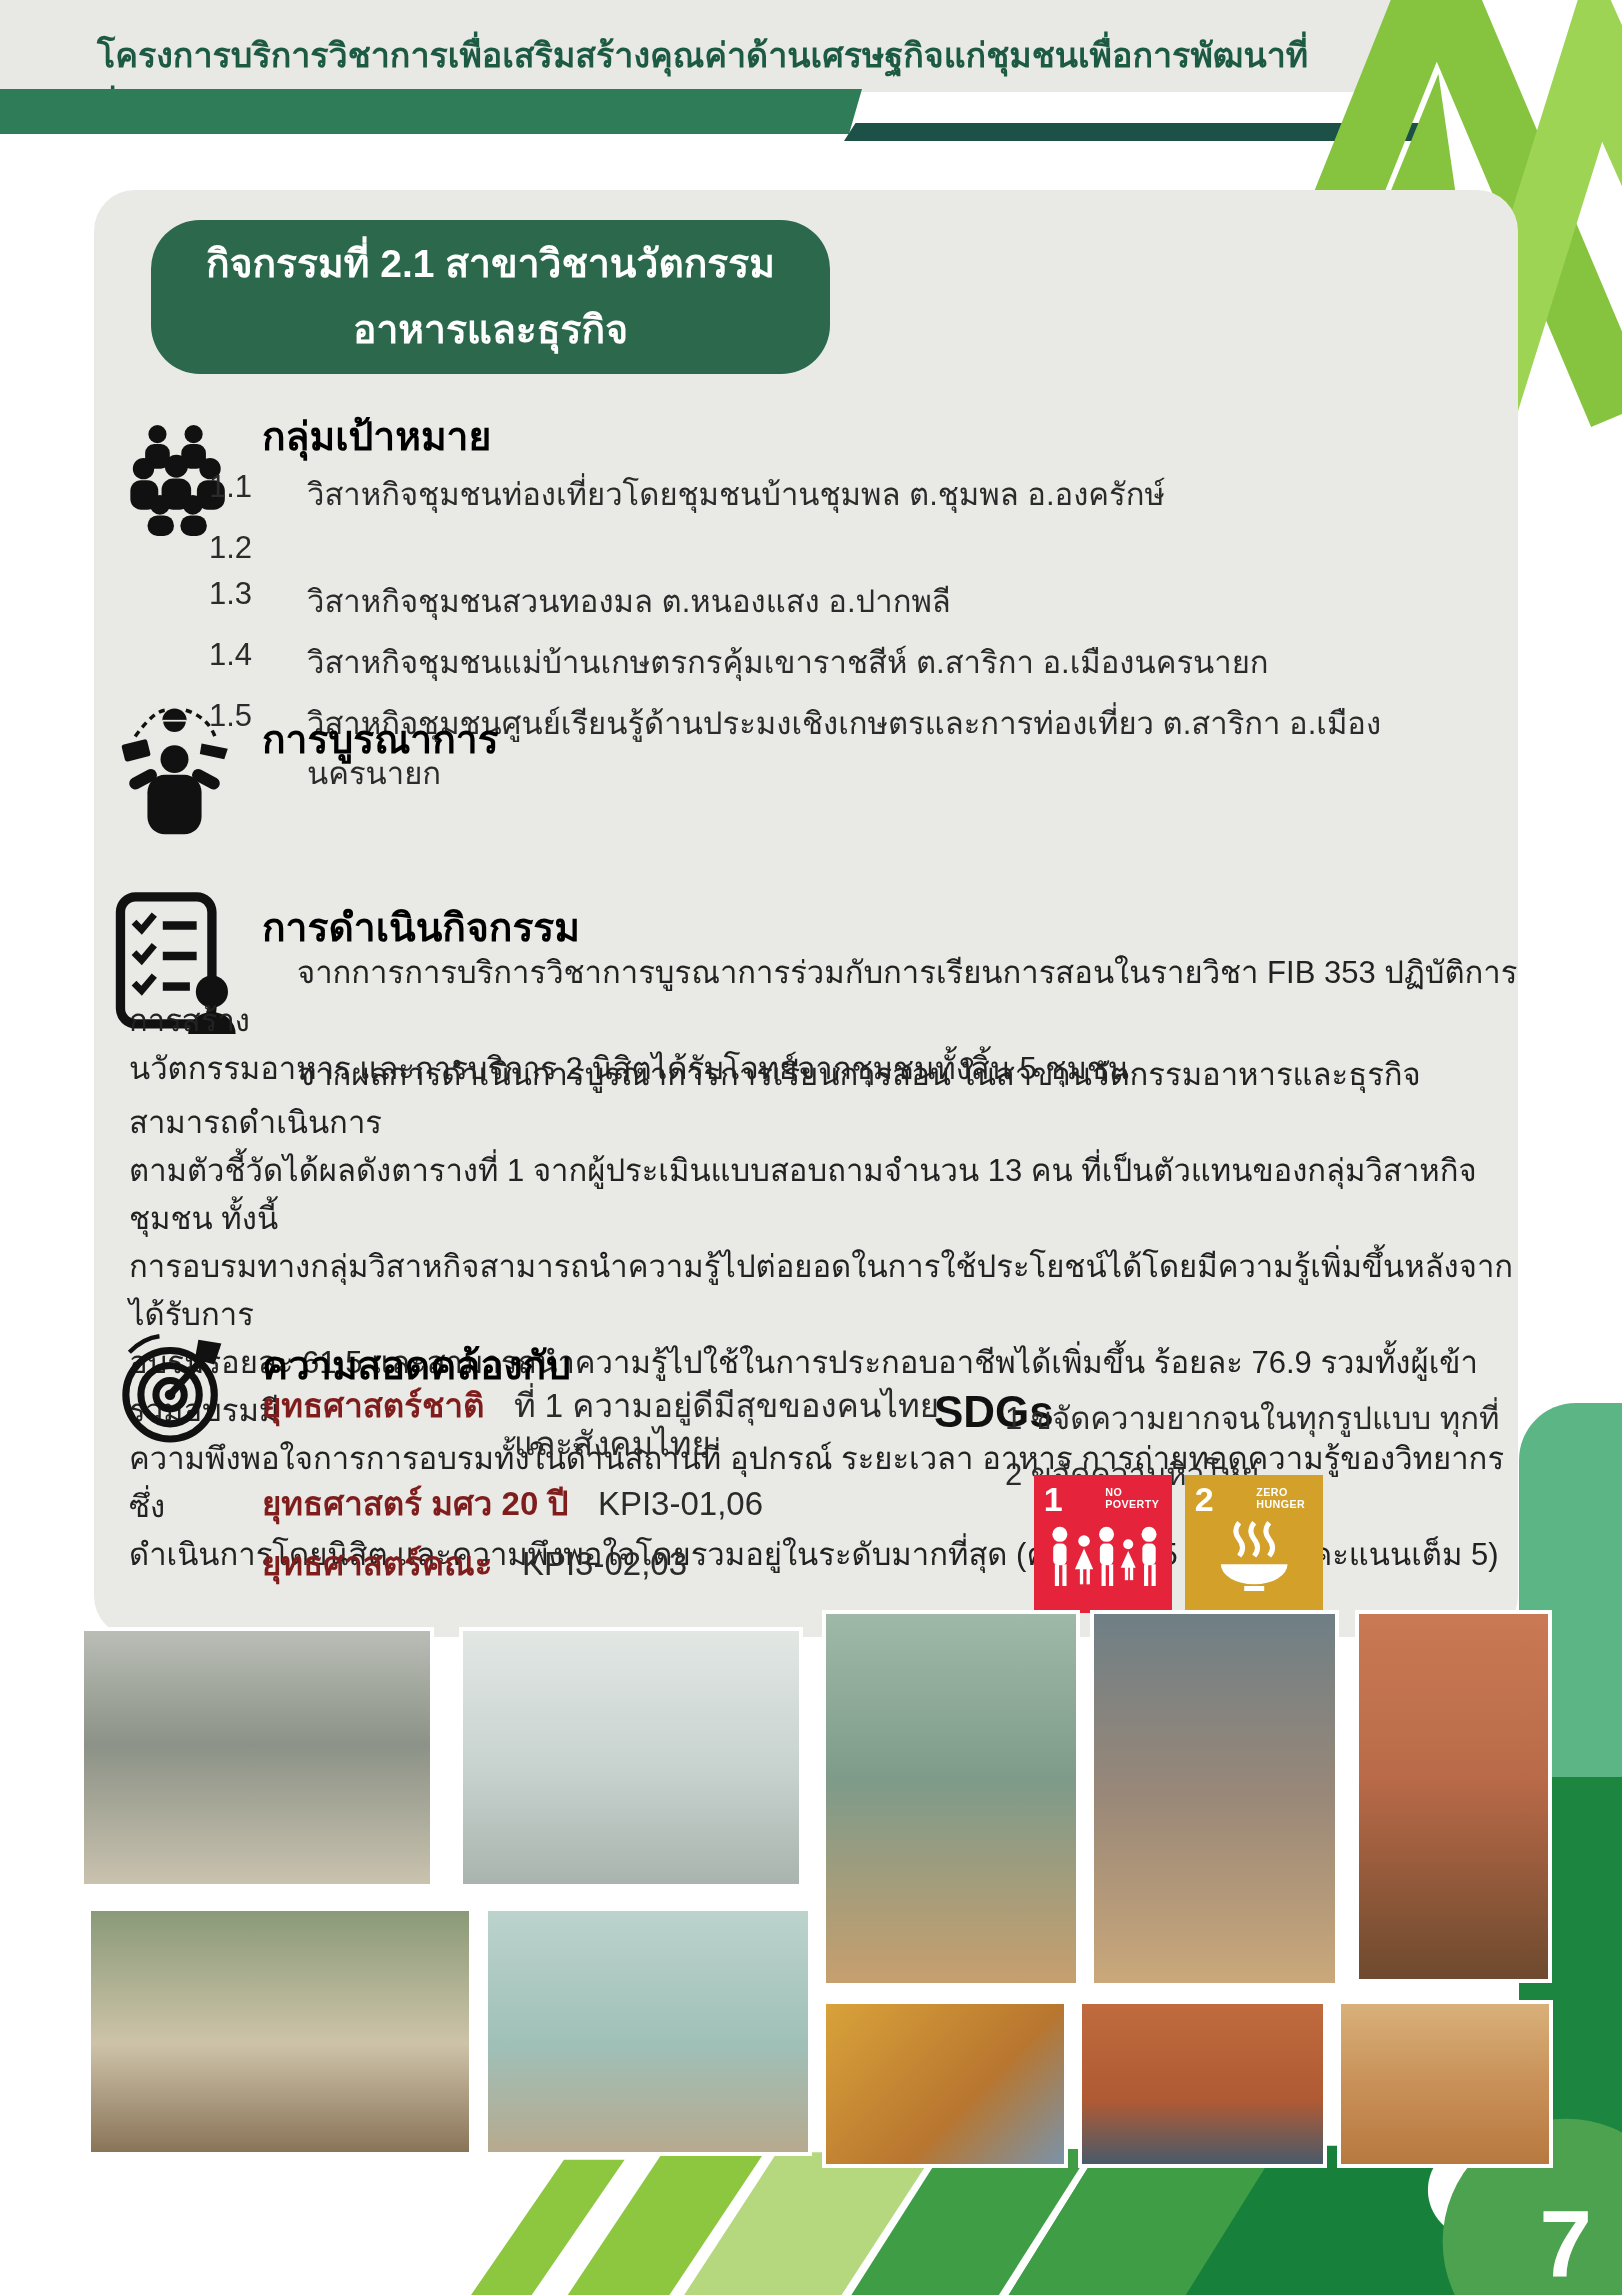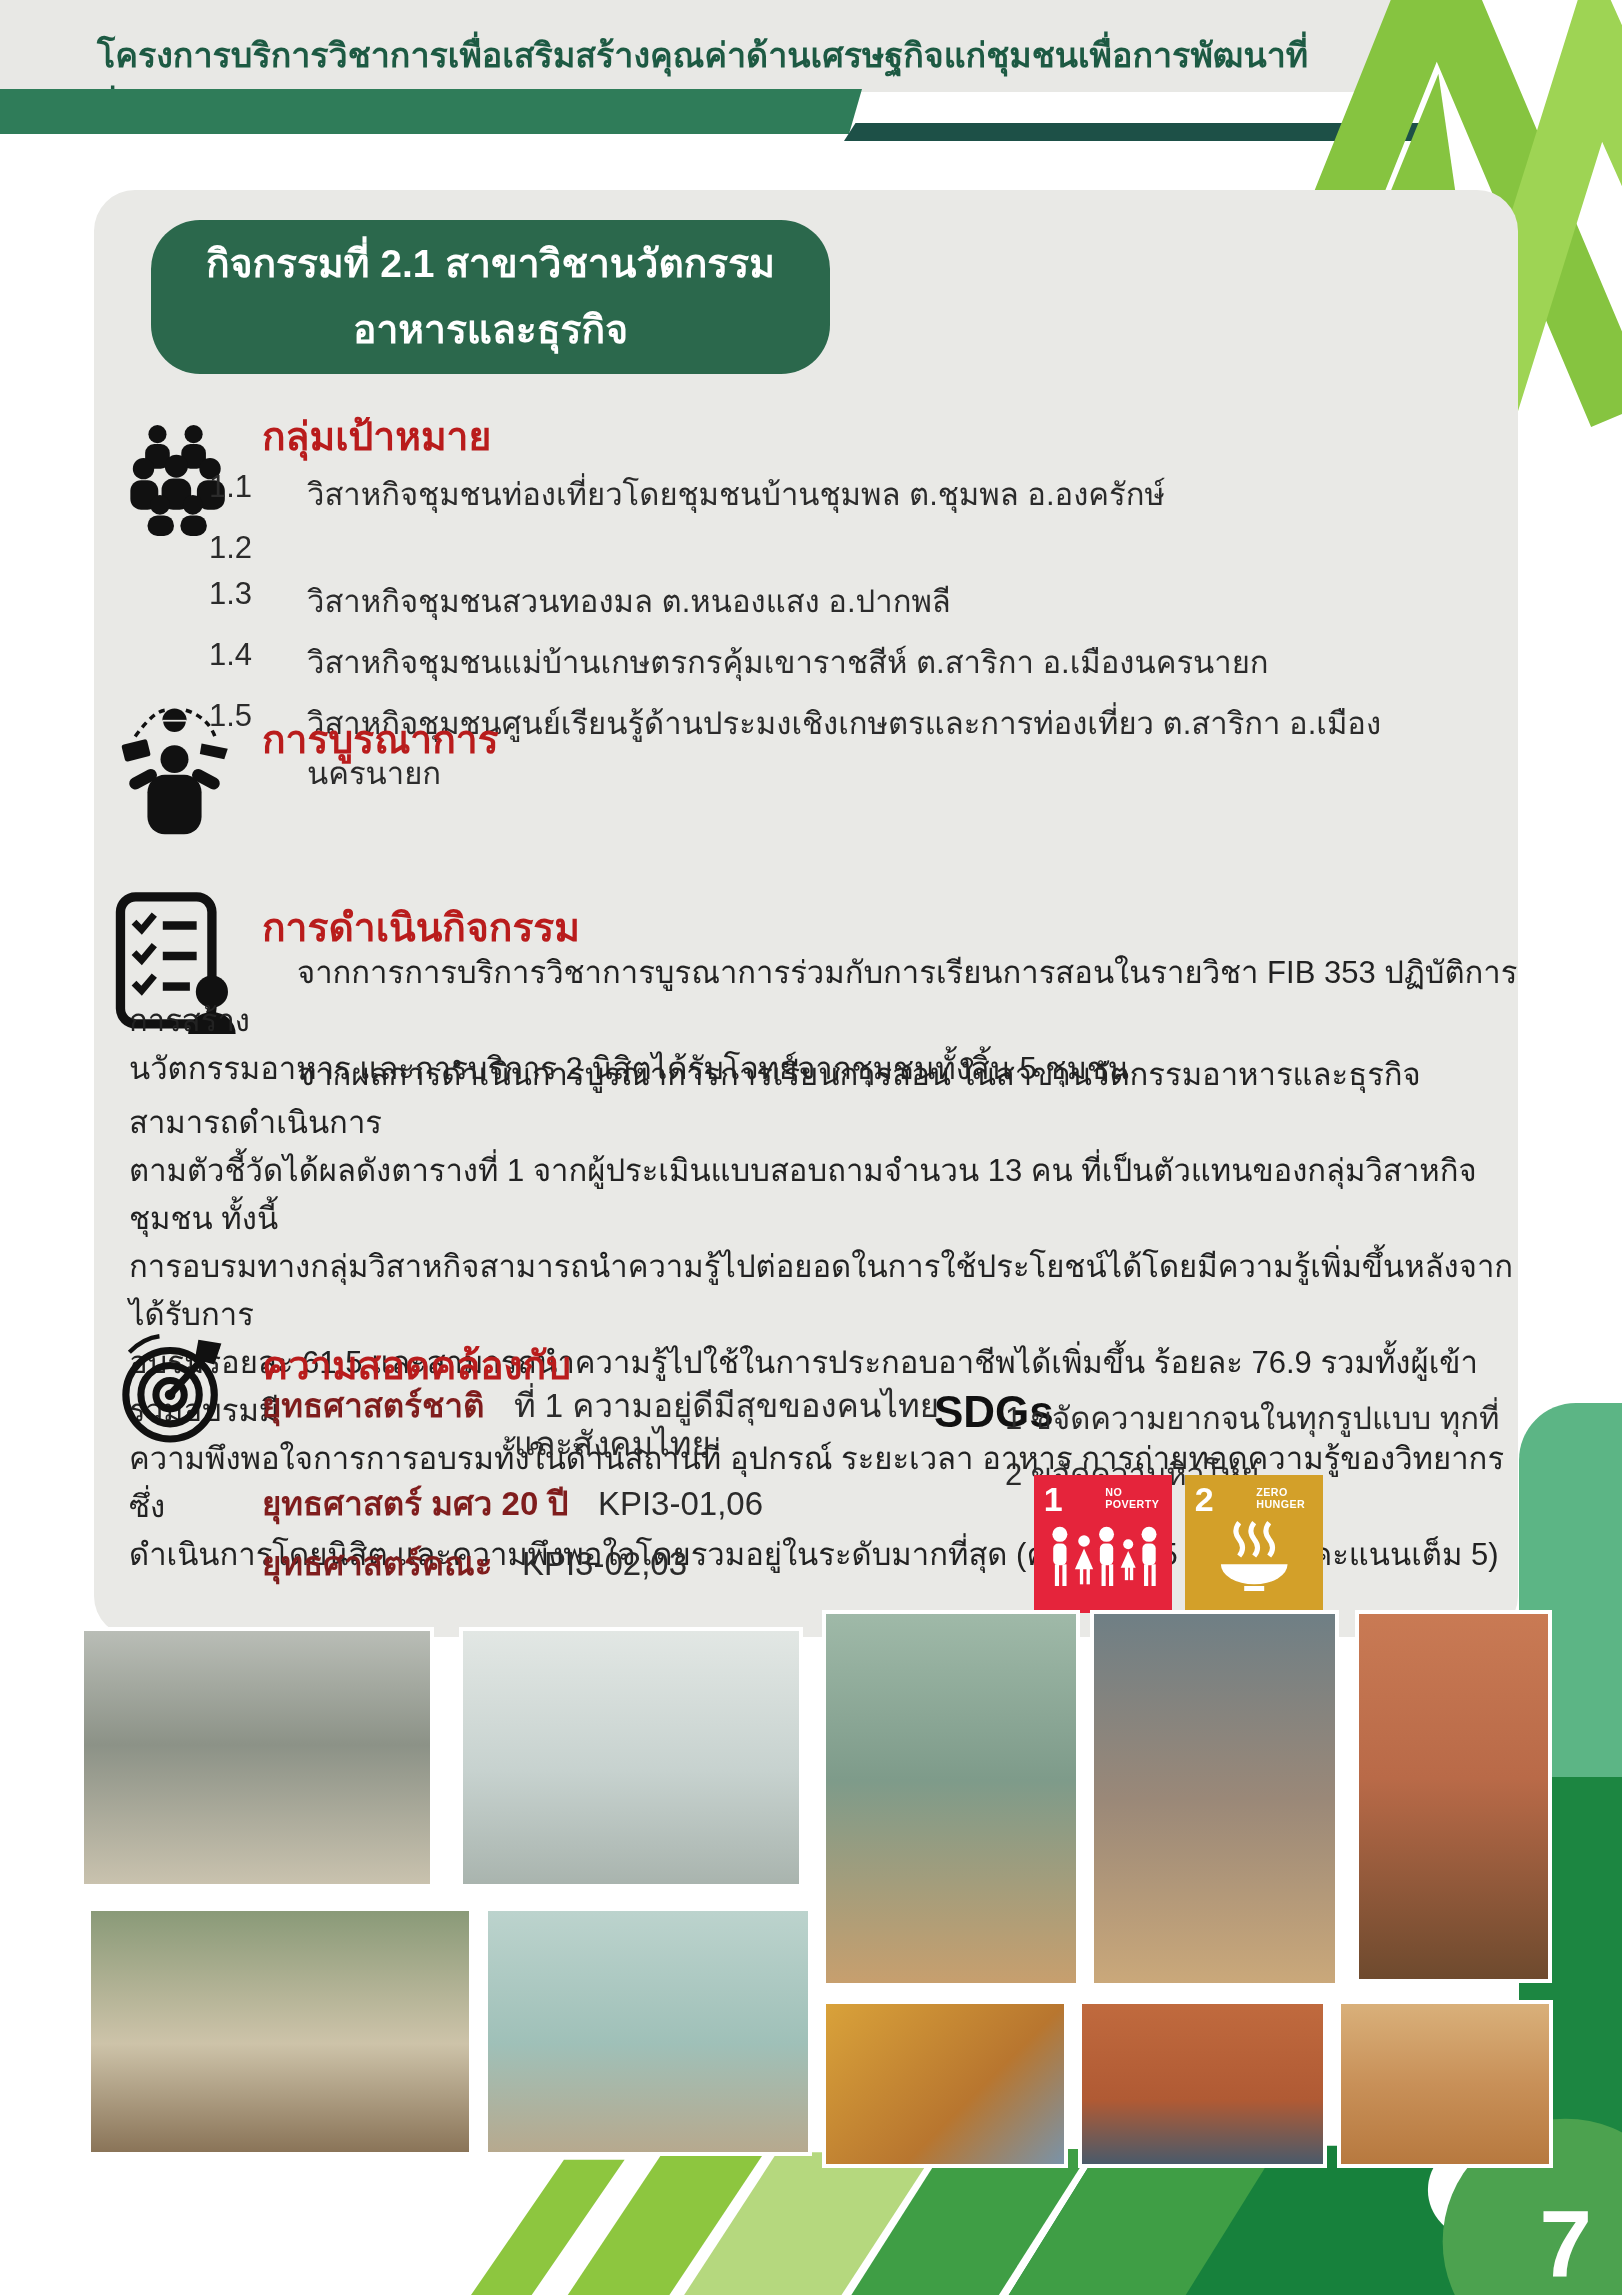--- a/index.html
+++ b/index.html
@@ -16,21 +16,21 @@
             clip-path:polygon(11.5px 0,100% 0,100% 100%,0 100%);}
   
   .deco-j{left:1519px;top:1403px;width:104px;height:374px;background:#5cb585;border-top-left-radius:57px;}
   .deco-right-dark{left:1519px;top:1777px;width:104px;height:519px;background:#1c8641;}
   
   .card{left:94px;top:190px;width:1424px;height:1447px;background:#e9e9e6;border-radius:41px;}
   .title-box{left:57px;top:29.5px;width:679px;height:154px;background:#2b684c;border-radius:49px;
              display:flex;flex-direction:column;justify-content:center;align-items:center;}
   .title-box div{color:#ffffff;font-size:39px;font-weight:bold;line-height:66px;}
   .icon{color:#111;}
-  .h2{font-size:39px;font-weight:bold;color:#b91c1c;}
+  .h2{font-size:39px;font-weight:bold;color:#000000;}
   .body-txt{font-size:31px;color:#222;}
   .lines{white-space:pre-line;}
   
   .tg-row{display:flex;margin-bottom:10.7px;}
   .tg-no{width:98px;font-size:31px;flex:none;}
   .tg-tx{font-size:31px;}
   
   .para{left:35px;width:1393px;font-size:31px;line-height:48px;text-indent:168px;color:#222;}
   
   .al-row{display:flex;gap:29.5px;margin-bottom:22px;font-size:33px;line-height:38px;}

